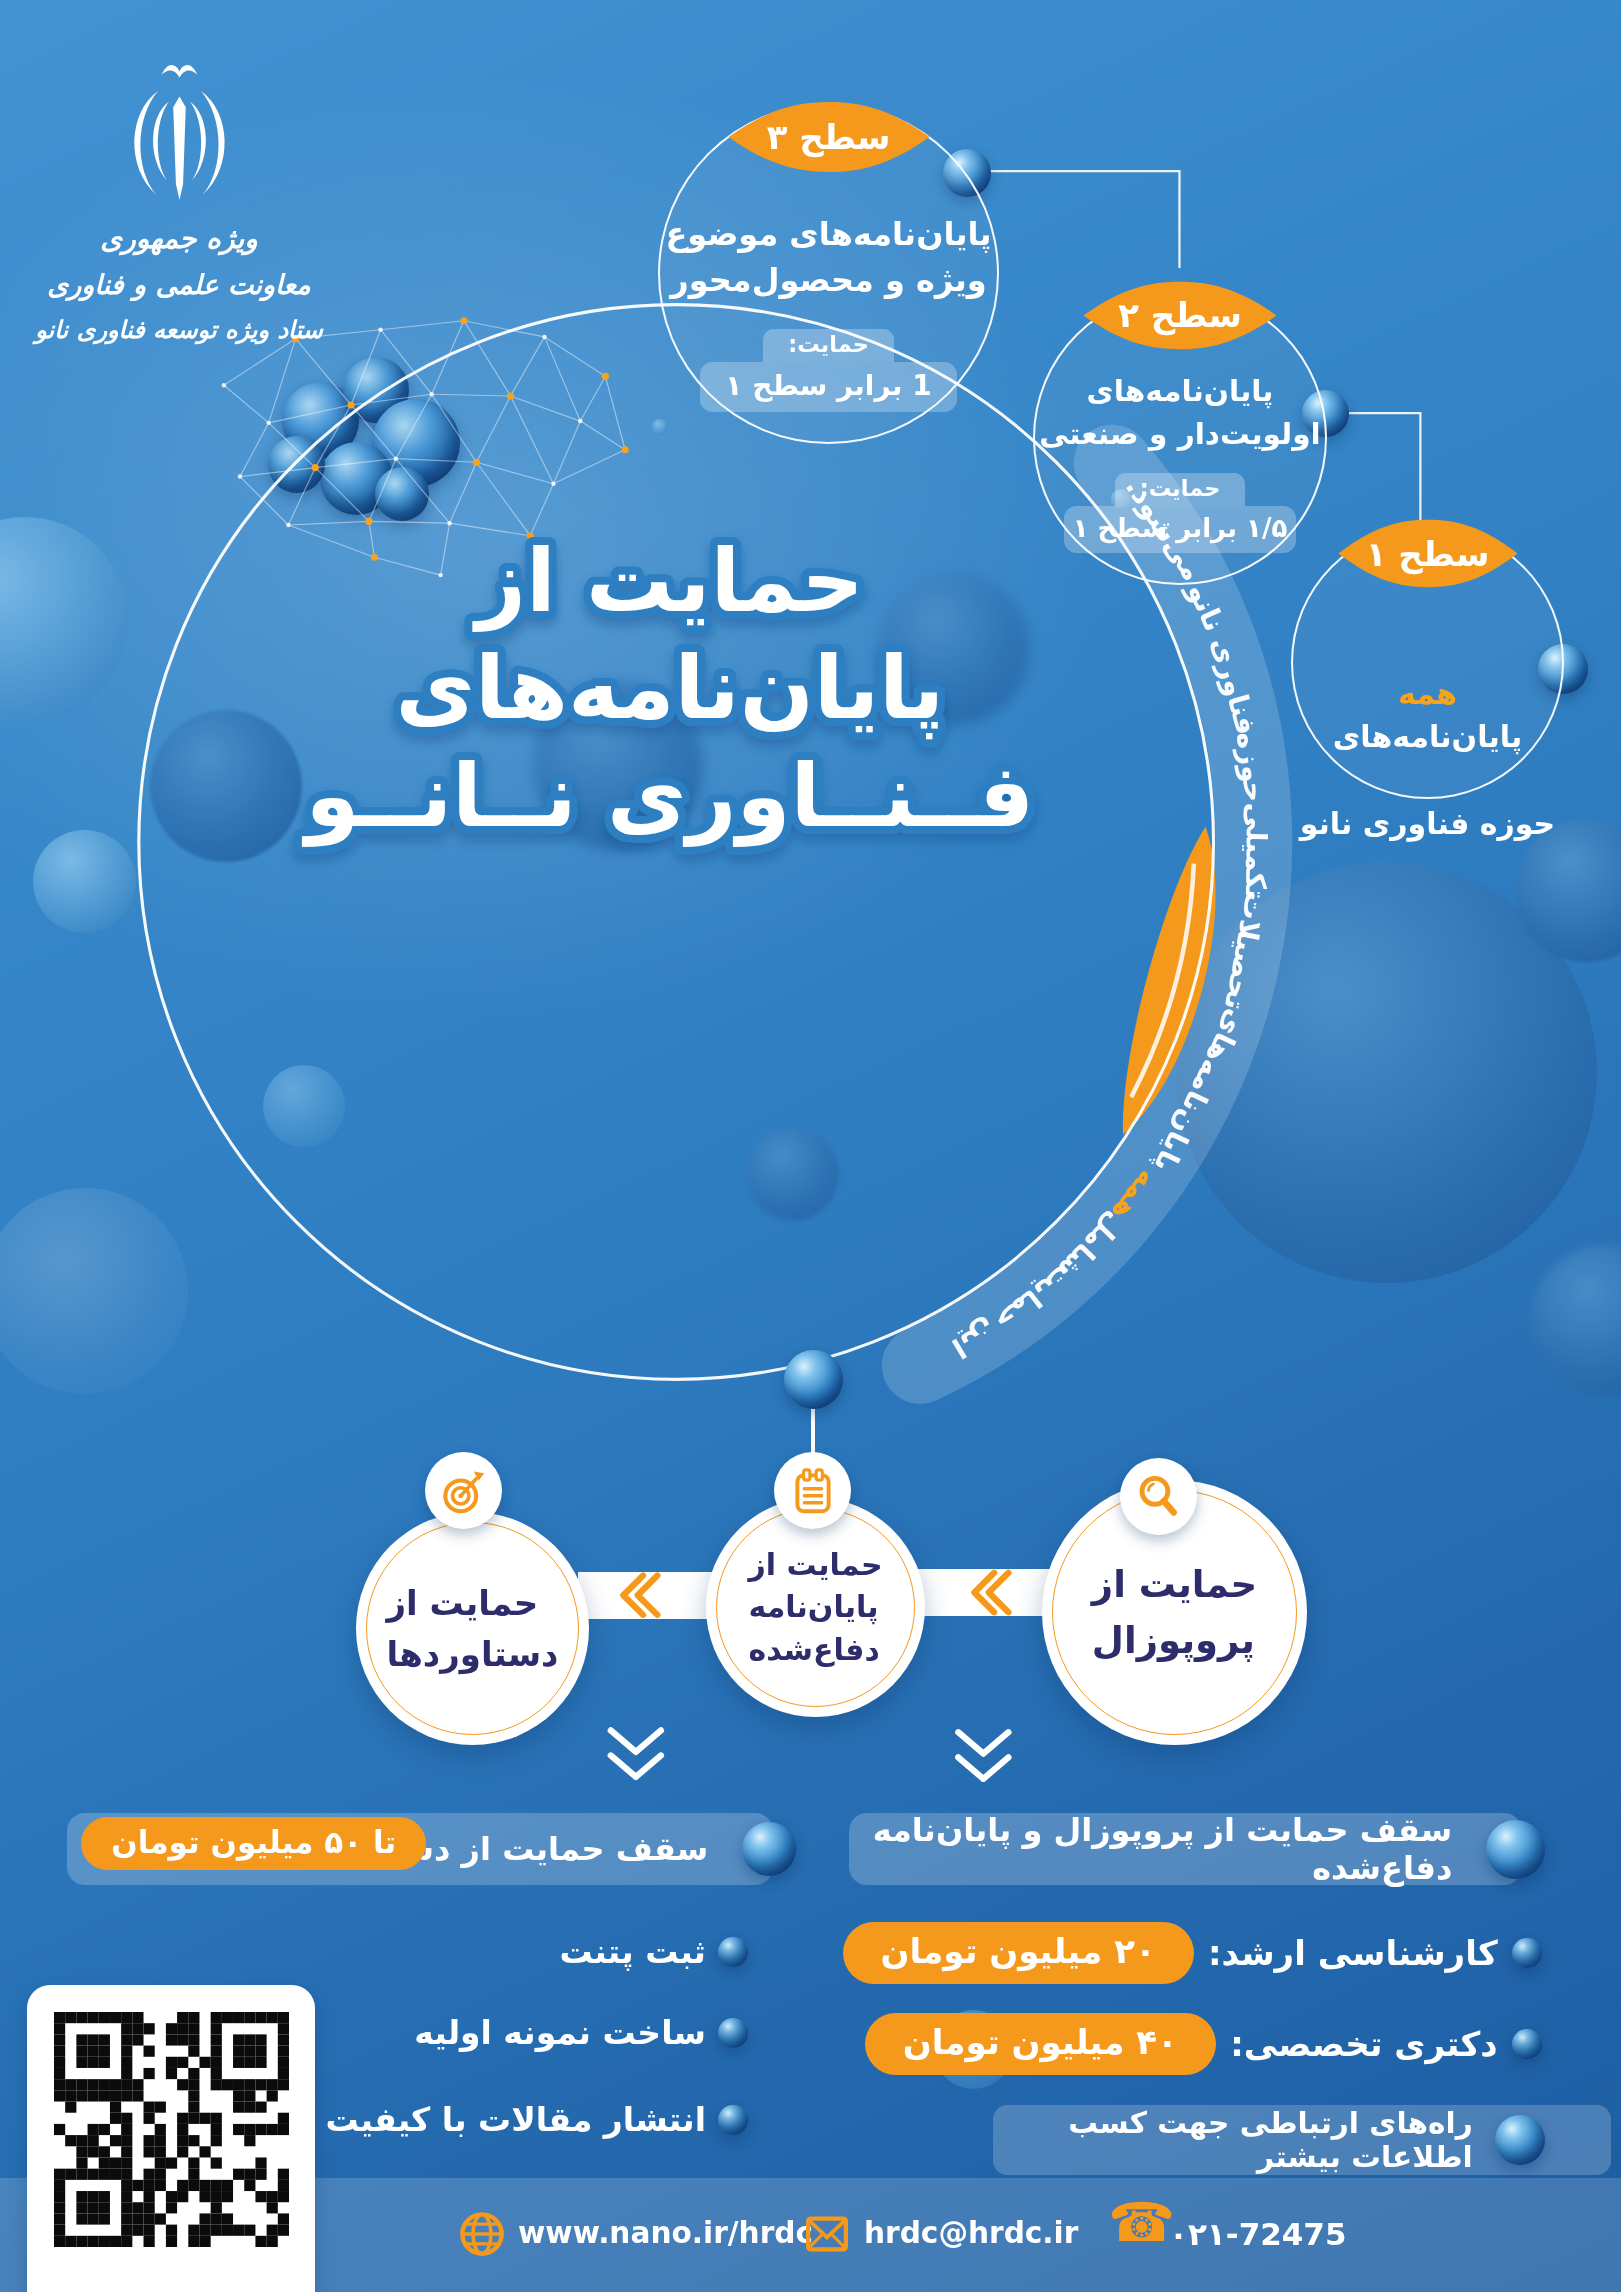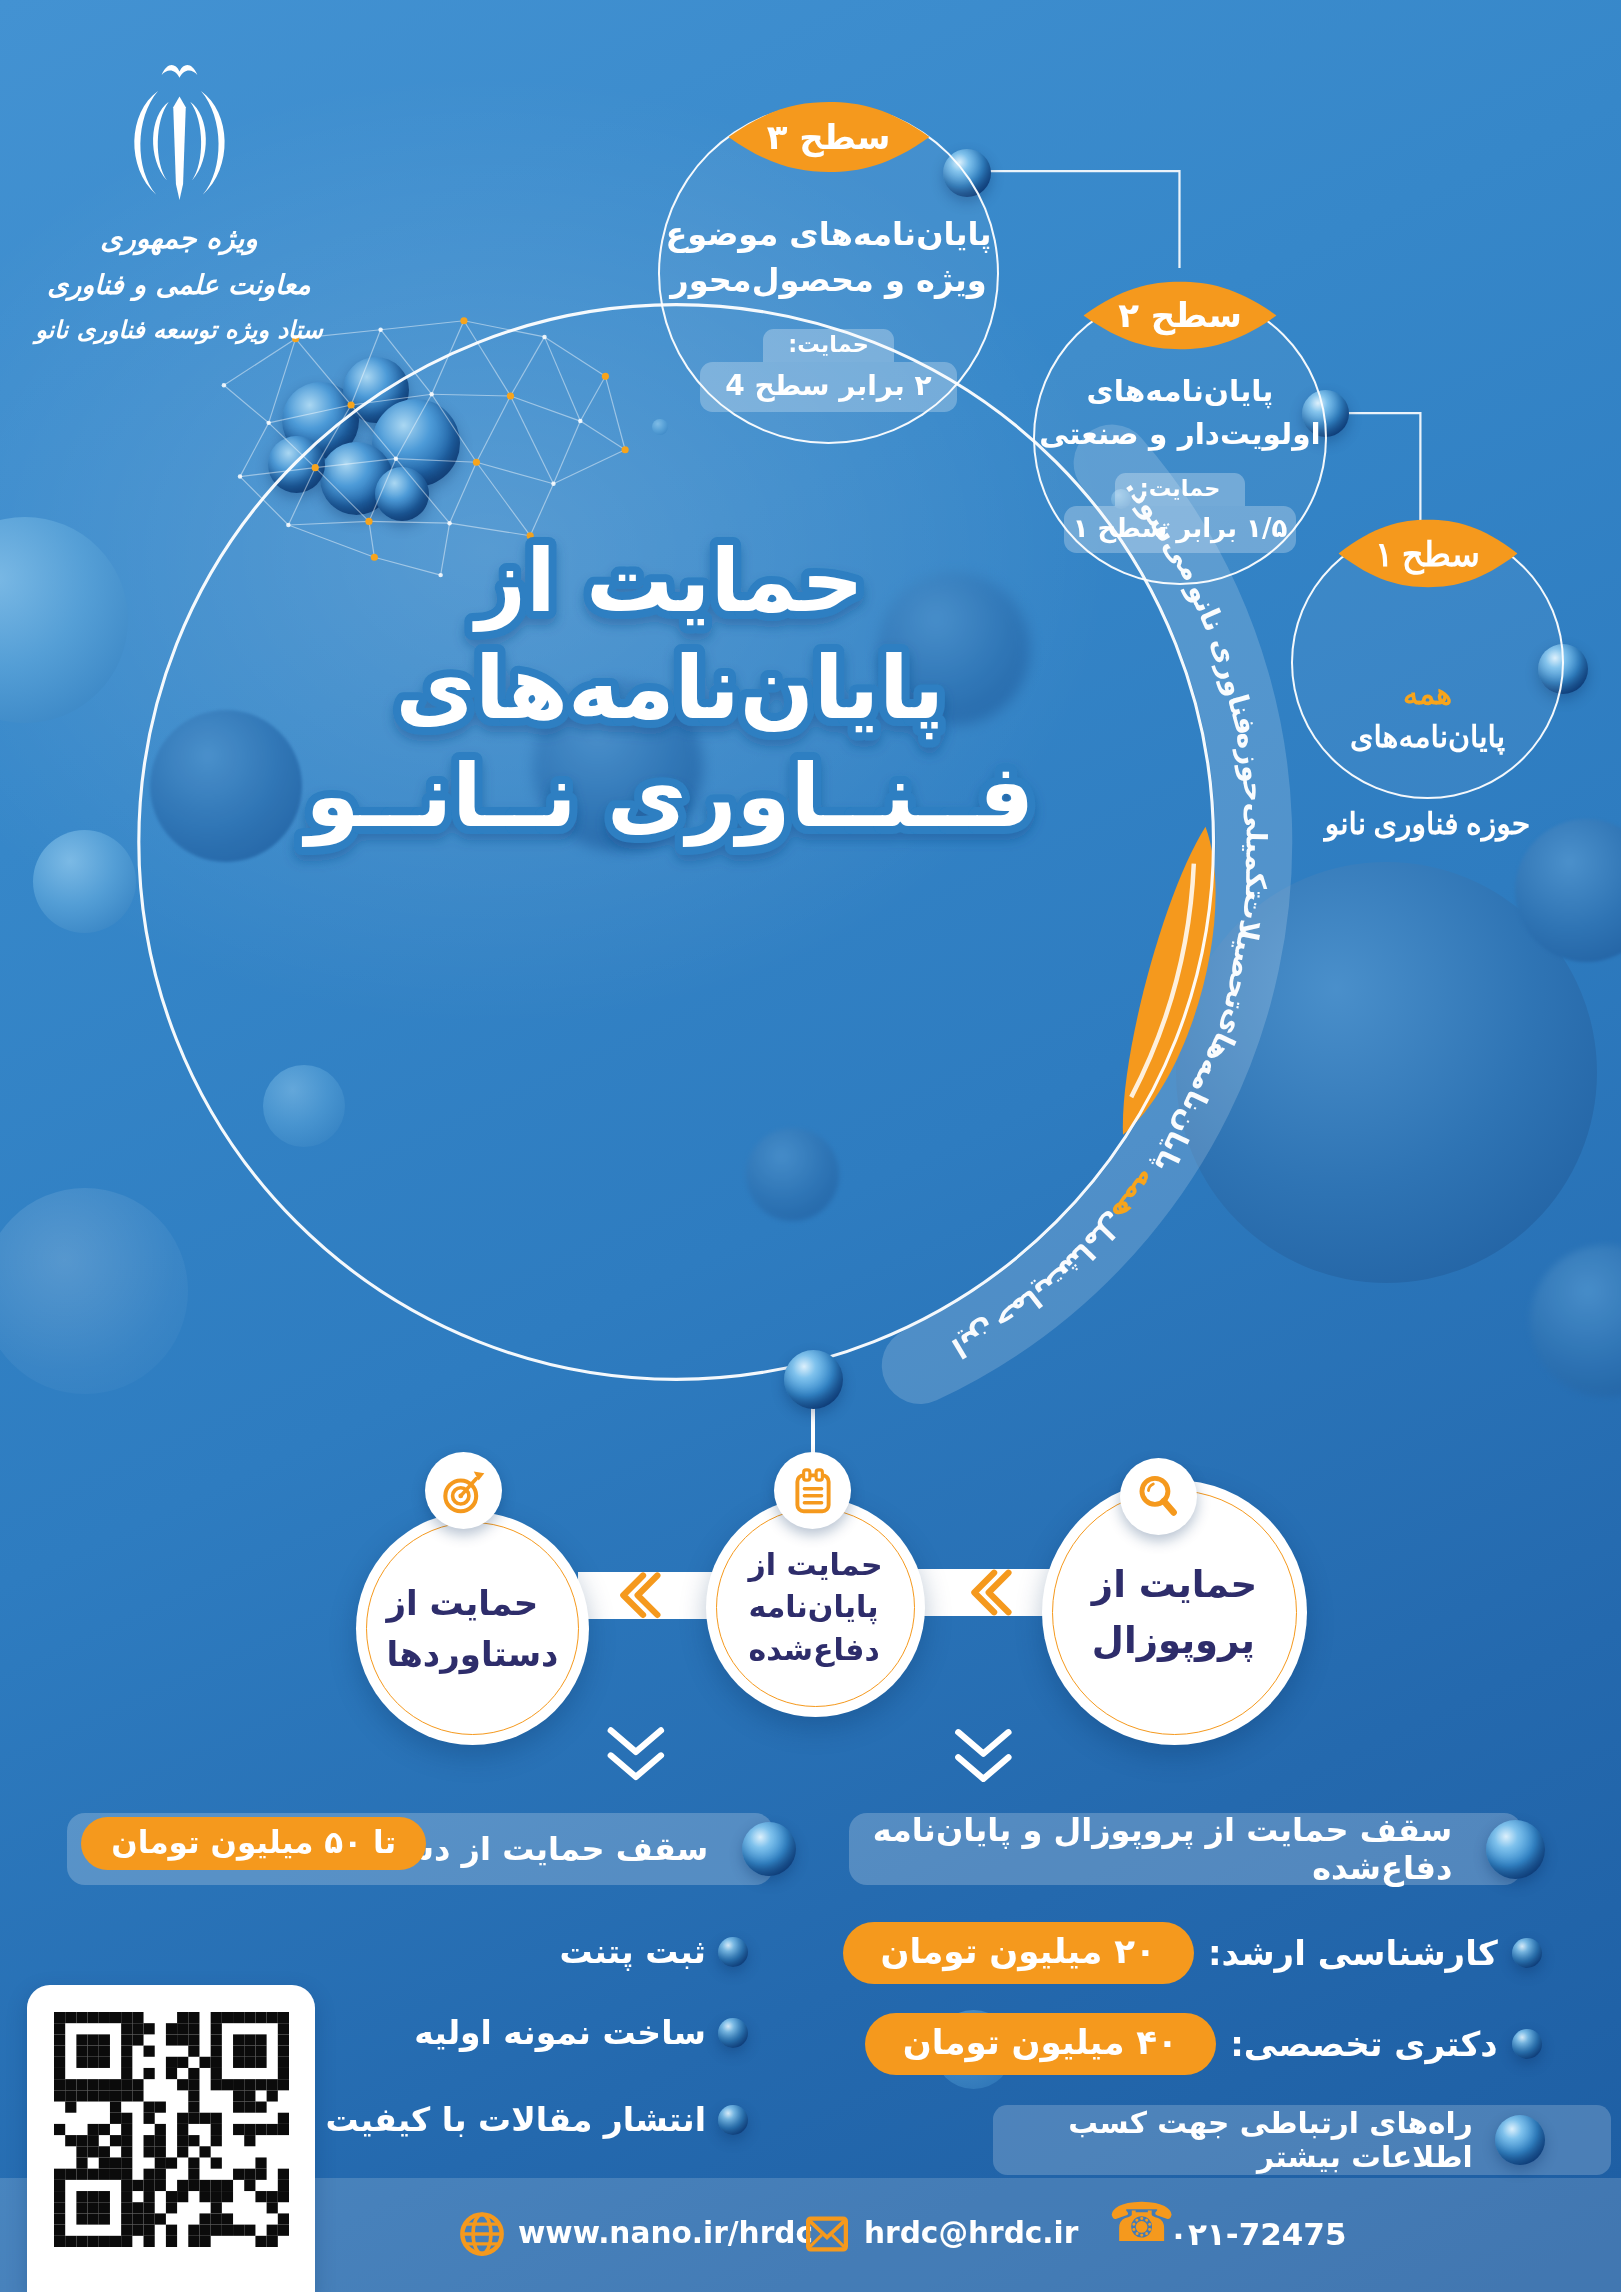--- a/index.html
+++ b/index.html
@@ -41,21 +41,21 @@
   .level .sup-tab{display:inline-block;background:rgba(255,255,255,.28);border-radius:10.7px 10.7px 0 0;
     padding:2.7px 25px 4.5px;font-size:22.4px;font-weight:bold;}
   .level .sup-band{display:block;margin:0 auto;background:rgba(255,255,255,.26);border-radius:12.5px;
     padding:7.2px 0 9.9px;font-weight:bold;}
   #level3{left:658px;top:103px;width:337px;height:337px;}
   #level3 .body{margin-top:106px;font-size:32px;}
   #level3 .sup-band{width:76%;font-size:28px;}
   #level2{left:1033px;top:291px;width:290px;height:290px;}
   #level2 .body{margin-top:77px;font-size:29.6px;}
   #level2 .sup-band{width:80%;font-size:26px;}
-  #level1{left:1291px;top:526px;width:269px;height:269px;font-family:Liberation Serif, serif;}
+  #level1{left:1291px;top:526px;width:269px;height:269px;}
   #level1 .body{margin-top:100px;font-size:30px;}
   .hl-orange{color:#F7A41C;}
   
   #curved-words{position:absolute;inset:0;z-index:3;pointer-events:none;}
   .curved-word{position:absolute;font-size:28px;font-weight:bold;color:rgba(255,255,255,.97);white-space:nowrap;}
   .curved-word.hl{color:#F7A41C;}
   
   .hbar{position:absolute;height:47px;background:#fff;z-index:2;}
   .vline{position:absolute;width:3.6px;background:#fff;z-index:2;}
   .stage{position:absolute;background:#fff;border-radius:50%;z-index:4;
@@ -281,21 +281,21 @@
     <div class="badge" style="width:201px;height:72px;top:-3.6px;">
       <svg width="201" height="72" viewBox="0 0 224 80">
         <path d="M0,40 C45,8 78,1 112,1 C146,1 179,8 224,40 C179,72 146,79 112,79 C78,79 45,72 0,40 Z" fill="#F5991D"></path>
       </svg>
       <span>سطح ۳</span>
     </div>
     <div class="body" style="white-space: pre-line;">پایان‌نامه‌های موضوع
 ویژه و محصول‌محور</div>
     <div class="support">
       <span class="sup-tab">حمایت:</span>
-      <span class="sup-band">۲ برابر سطح 4</span>
+      <span class="sup-band">1 برابر سطح ۱</span>
     </div>
   </div>
 
   <div class="level" id="level2">
     <div class="badge" style="width:193px;height:69px;top:-12.5px;">
       <svg width="193" height="69" viewBox="0 0 224 80" preserveAspectRatio="none">
         <path d="M0,40 C45,8 78,1 112,1 C146,1 179,8 224,40 C179,72 146,79 112,79 C78,79 45,72 0,40 Z" fill="#F5991D"></path>
       </svg>
       <span>سطح ۲</span>
     </div>

